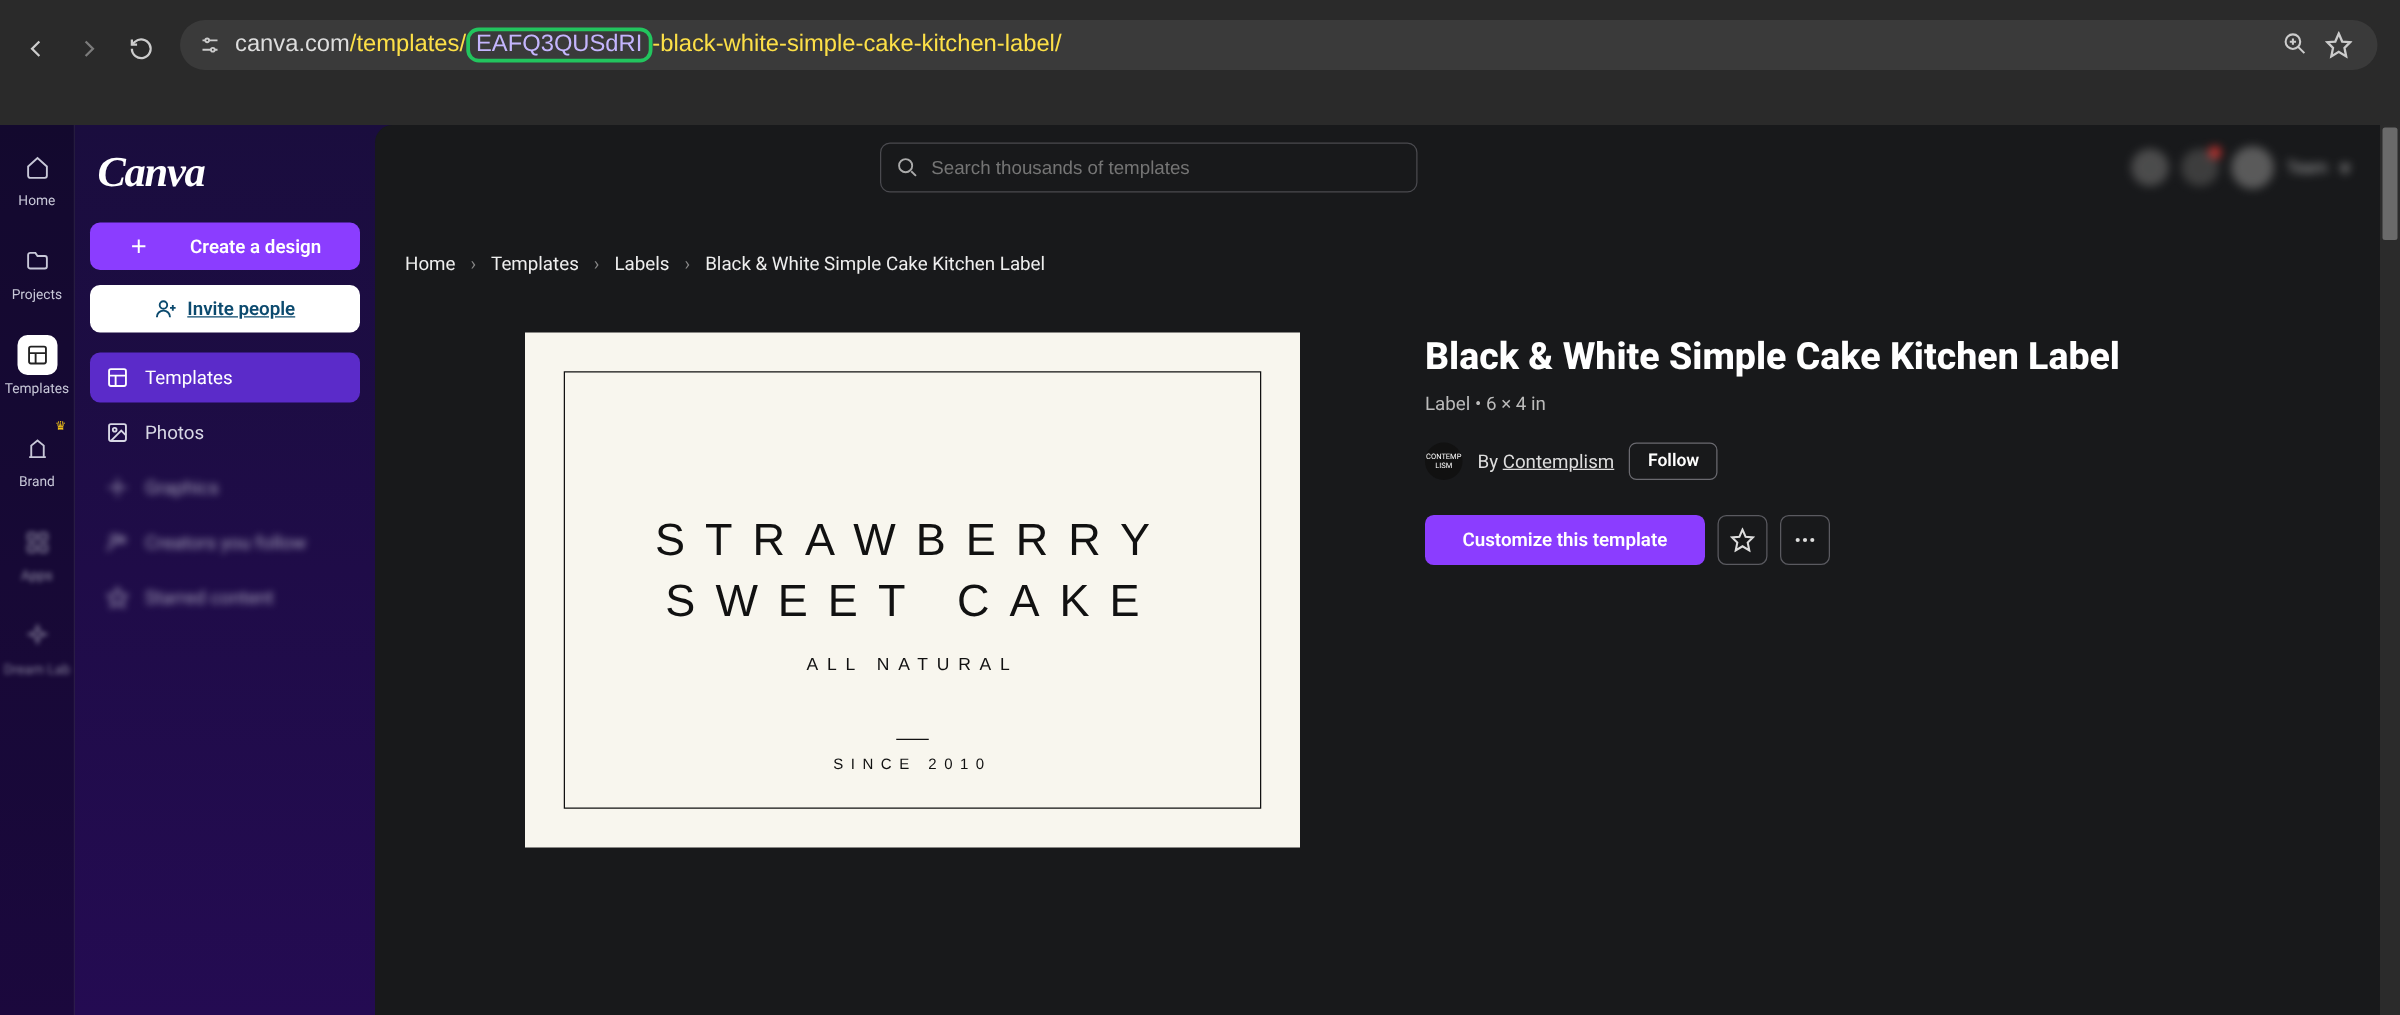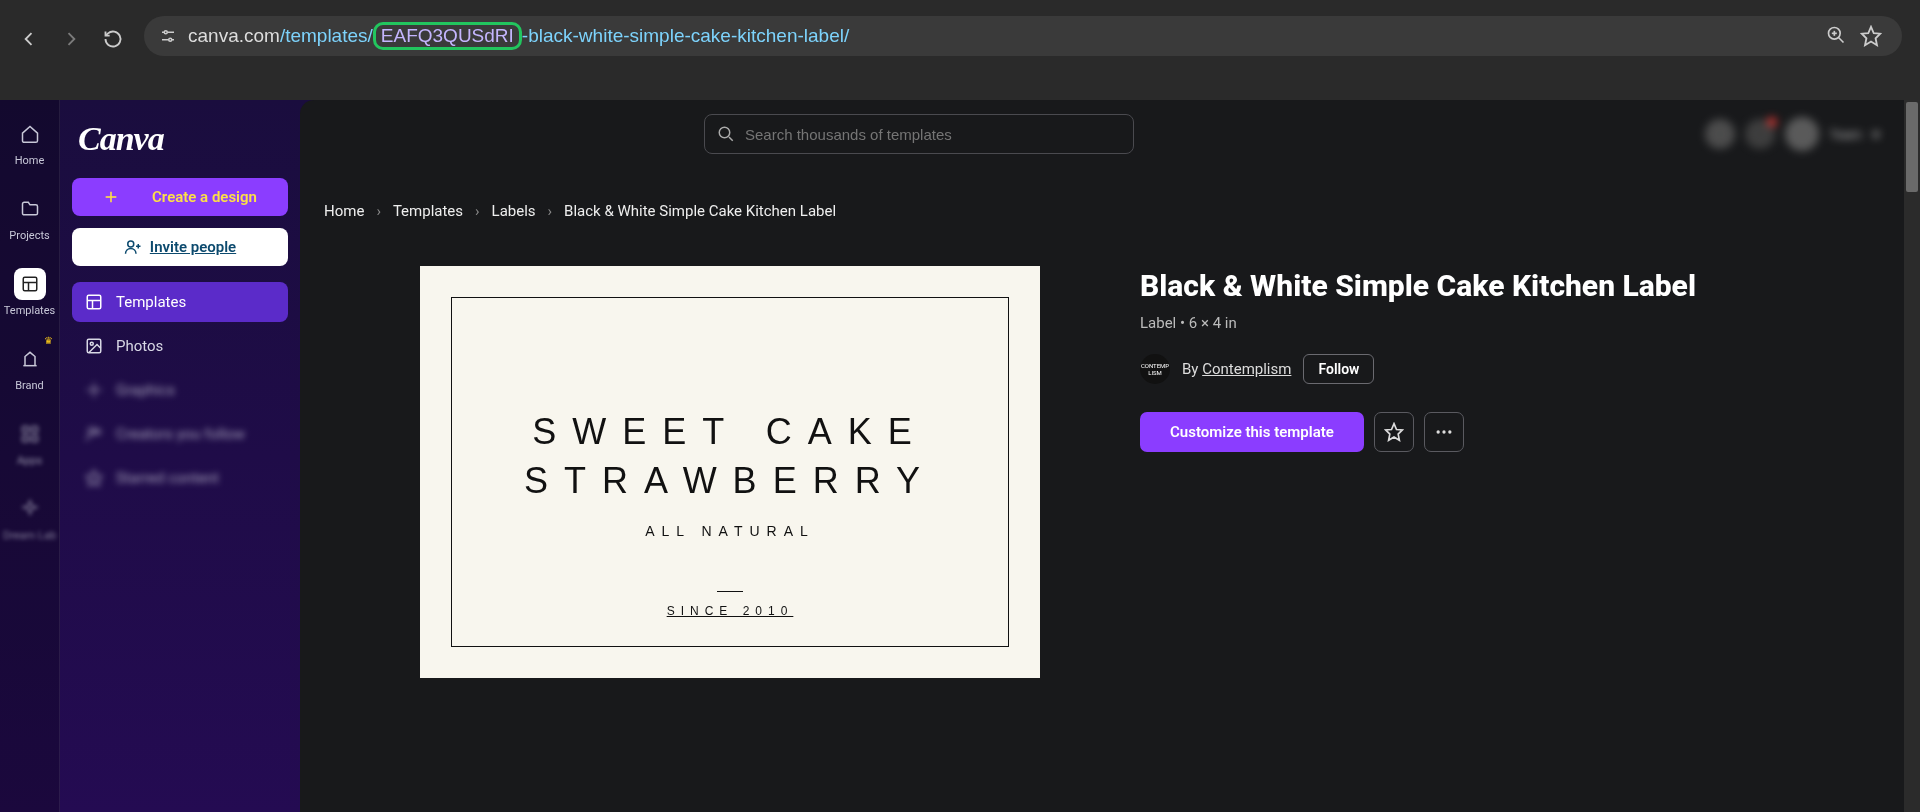--- a/index.html
+++ b/index.html
@@ -50,21 +50,21 @@
   color: #ccc;
 }
 .url-text {
   flex: 1;
   font-size: 19px;
   color: #ddd;
   display: flex;
   align-items: center;
   font-family: sans-serif;
 }
-.url-text .dim { color: #7dd3fc; }
+.url-text .dim { color: #fde047; }
 .url-highlight {
   border: 3px solid #22c55e;
   border-radius: 10px;
   padding: 0 5px;
   color: #c4b5fd;
 }
 .url-actions {
   display: flex;
   gap: 14px;
   padding-right: 6px;
@@ -153,21 +153,21 @@
   height: 38px;
   border-radius: 8px;
   display: flex;
   align-items: center;
   justify-content: center;
   gap: 8px;
   font-size: 15px;
   font-weight: 600;
   cursor: pointer;
 }
-.btn-create { background: #8b3dff; color: #fde047; gap: 33px; }
+.btn-create { background: #8b3dff; color: #ffffff; gap: 33px; }
 .btn-invite { background: #fff; color: #0c4a6e; text-decoration: underline; }
 .side-nav {
   display: flex; flex-direction: column; gap: 4px;
   margin-top: 4px;
 }
 .nav-item {
   height: 40px;
   border-radius: 8px;
   display: flex;
   align-items: center;
@@ -297,21 +297,20 @@
 }
 .label-divider {
   width: 26px;
   border-top: 1px solid #111;
   margin-top: 52px;
 }
 .label-since {
   margin-top: 12px;
   font-size: 12px;
   letter-spacing: 6px;
-  text-decoration: underline;
 }
 
 
 .info-title {
   font-size: 30px;
   font-weight: 800;
   line-height: 1.2;
   margin-bottom: 10px;
 }
 .info-meta {
@@ -582,22 +581,22 @@
       <a>Labels</a>
       <span class="chev">›</span>
       <span class="current">Black &amp; White Simple Cake Kitchen Label</span>
     </div>
 
     <div class="content">
       <div class="preview-col">
         <div class="label-preview">
           <div class="label-inner">
             <div class="label-title">
+              <div>STRAWBERRY</div>
               <div>SWEET CAKE</div>
-              <div>STRAWBERRY</div>
             </div>
             <div class="label-sub">ALL NATURAL</div>
             <div class="label-divider"></div>
             <div class="label-since">SINCE 2010</div>
           </div>
         </div>
       </div>
 
       <div class="info-col">
         <div class="info-title">Black &amp; White Simple Cake Kitchen Label</div>

